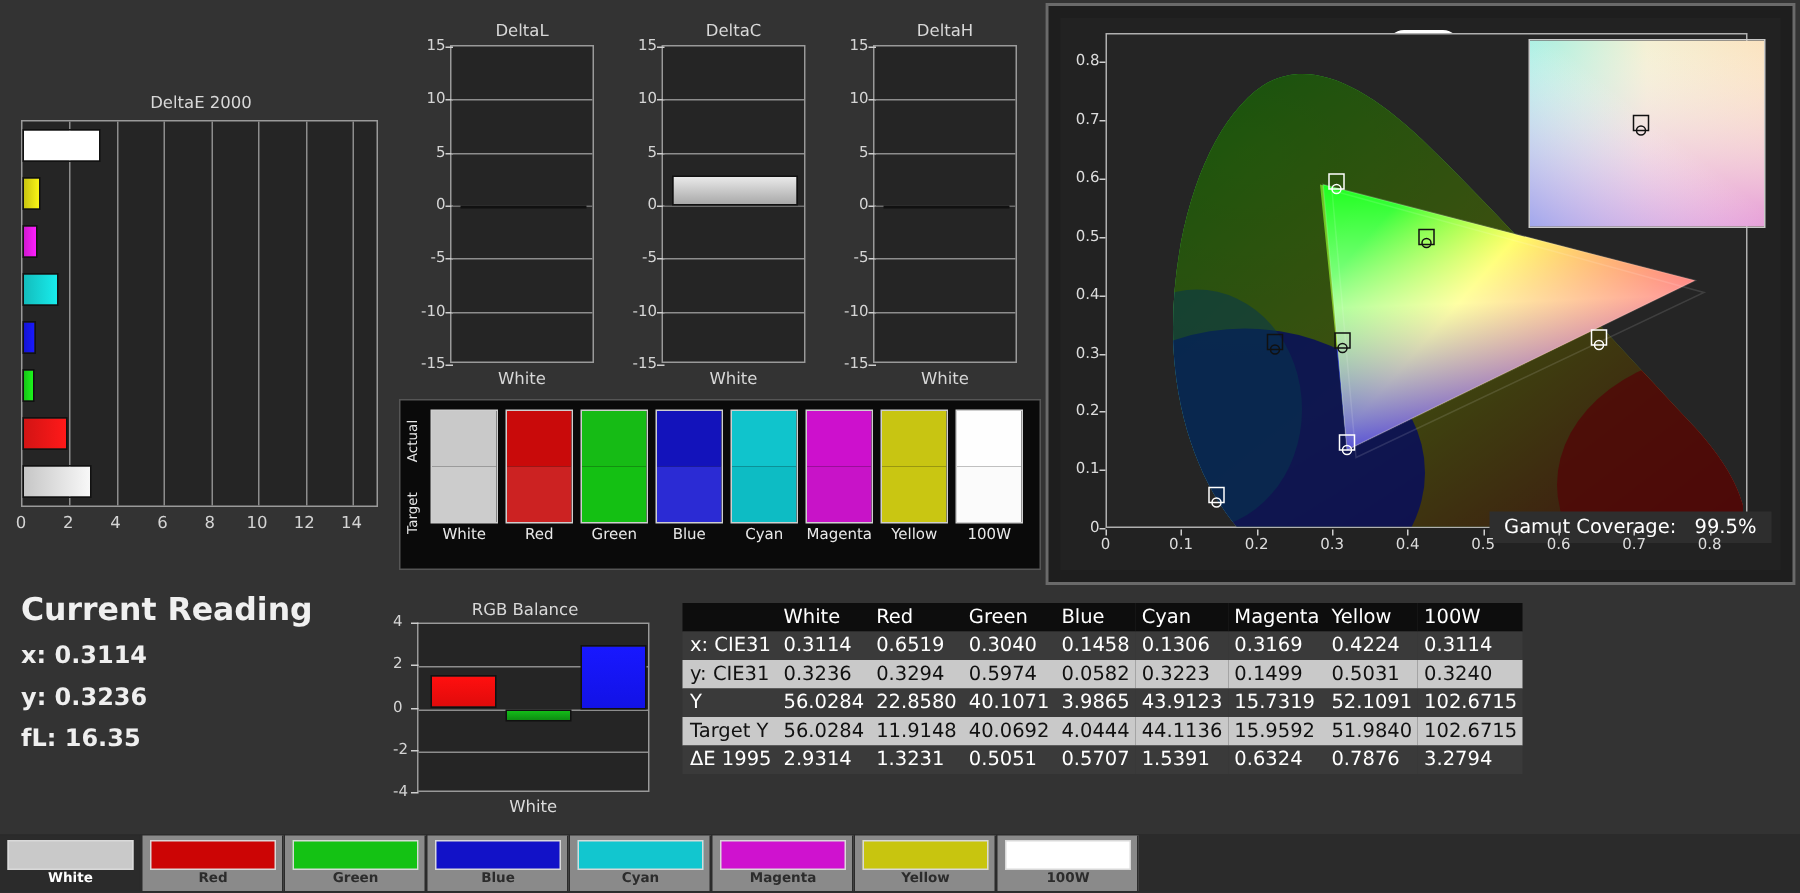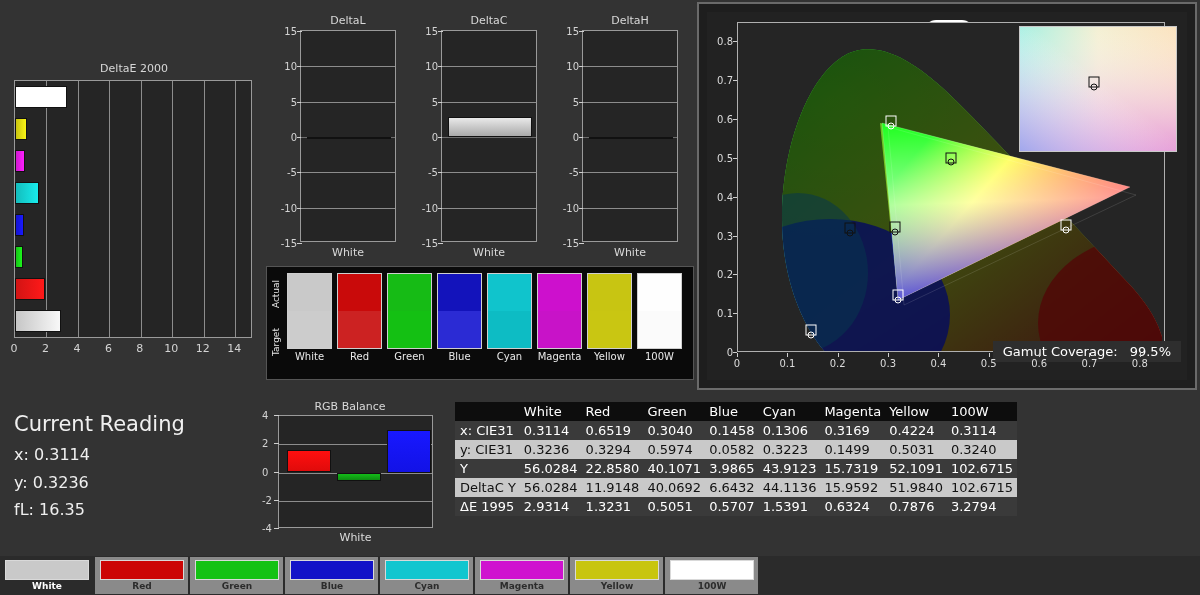--- a/index.html
+++ b/index.html
@@ -83,21 +83,21 @@
   #soomal-logo { position: absolute; left: 218px; top: 8px; width: 48px; height: 48px;
                  background: #fff; border-radius: 11px; }
   #soomal-logo .s { position: absolute; inset: 0; text-align: center; line-height: 48px;
                     font-family: "DejaVu Serif", serif; font-size: 36px; font-weight: bold;
                     color: #111; font-style: italic; }
   #xy-lbl { position: absolute; left: 270px; top: 6px; color: #e5e5e5; font-size: 11px; }
   #mini-chroma { position: absolute; right: 10px; top: 14px; width: 158px; height: 126px;
                  border: 1px solid #c9c9c9; }
 
   
-  #reading { left: 14px; top: 412px; width: 240px; }
+  #reading { left: 14px; top: 394px; width: 240px; font-weight: bold; }
   #reading .h { color: #f0f0f0; font-size: 21px; margin-bottom: 5px; }
   #reading .row { color: #efefef; font-size: 16px; line-height: 1.73; }
 
   
   #rgb-panel { left: 250px; top: 400px; width: 200px; height: 155px; }
   #rgb-title { position: absolute; left: 0; top: 0; width: 200px; }
   #rgb-plot { position: absolute; left: 28px; top: 15px; width: 155px; height: 113px;
               background: #252525; border: 1px solid #9a9a9a; }
   #rgb-panel .tick { position: absolute; transform: translateY(-50%); color: #d4d4d4;
                      font-size: 10px; left: 12px; }
@@ -558,25 +558,25 @@
             <td>56.0284</td>
             <td>22.8580</td>
             <td>40.1071</td>
             <td>3.9865</td>
             <td>43.9123</td>
             <td>15.7319</td>
             <td>52.1091</td>
             <td>102.6715</td>
           </tr>
           <tr>
-            <td class="rowhdr">DeltaC Y</td>
+            <td class="rowhdr">Target Y</td>
             <td>56.0284</td>
             <td>11.9148</td>
             <td>40.0692</td>
-            <td>6.6432</td>
+            <td>4.0444</td>
             <td>44.1136</td>
             <td>15.9592</td>
             <td>51.9840</td>
             <td>102.6715</td>
           </tr>
           <tr>
             <td class="rowhdr">ΔE 1995</td>
             <td>2.9314</td>
             <td>1.3231</td>
             <td>0.5051</td>

